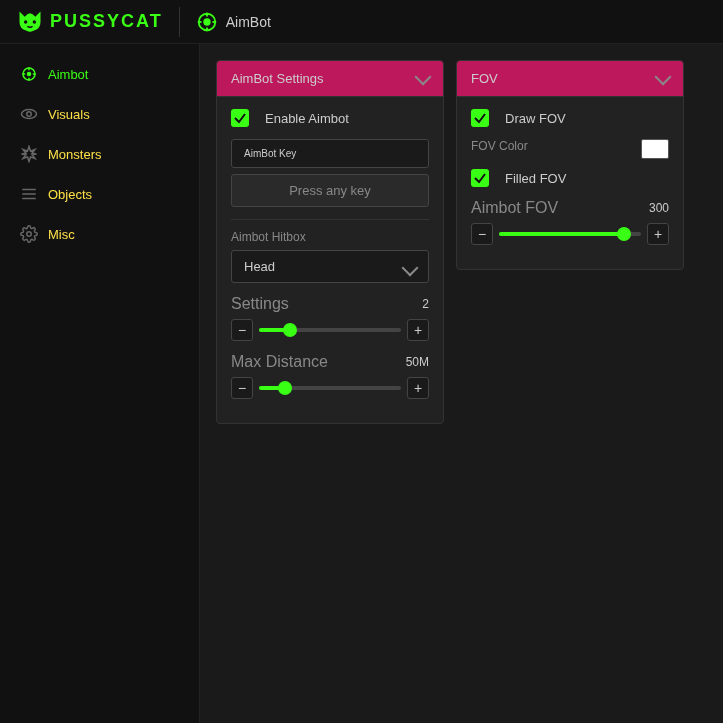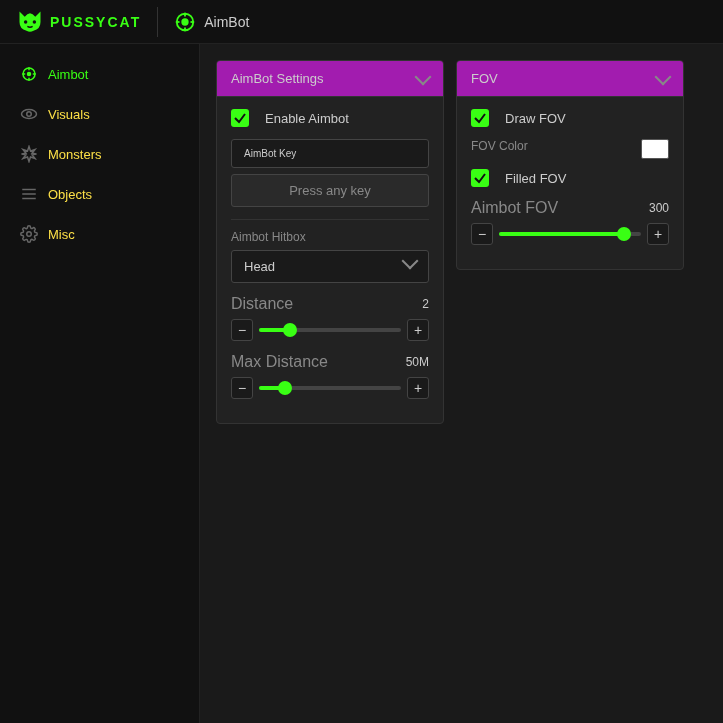--- a/index.html
+++ b/index.html
@@ -21,21 +21,21 @@
       height: 44px;
       padding: 0 16px;
       border-bottom: 1px solid #222;
     }
     .topbar-logo {
       display: flex;
       align-items: center;
       gap: 6px;
       color: #39ff14;
       font-weight: bold;
-      font-size: 14px;
+      font-size: 18px;
       letter-spacing: 2px;
     }
     .logo-icon {
       width: 28px;
       height: 28px;
     }
     .topbar-divider {
       width: 1px;
       height: 30px;
       background: #333;
@@ -116,21 +116,21 @@
 
     .panel-right {
       width: 228px;
       flex-shrink: 0;
     }
 
     .panel-header {
       display: flex;
       align-items: center;
       justify-content: space-between;
-      background: #a21caf;
+      background: #be185d;
       padding: 10px 14px;
       border-bottom: 1px solid #333;
       font-size: 13px;
       color: #ccc;
     }
 
     .panel-body {
       padding: 12px 14px;
     }
 
@@ -195,21 +195,21 @@
     }
 
     
     .dropdown-label {
       color: #888;
       font-size: 12px;
       margin-bottom: 6px;
     }
     .dropdown-select {
       display: flex;
-      align-items: flex-start;
+      align-items: flex-end;
       justify-content: space-between;
       background: #1a1a1a;
       border: 1px solid #444;
       border-radius: 3px;
       padding: 8px 12px;
       color: #ccc;
       font-size: 13px;
       cursor: pointer;
       margin-bottom: 12px;
     }
@@ -418,21 +418,21 @@
         <div>
           <div class="dropdown-label">Aimbot Hitbox</div>
           <div class="dropdown-select">
             <span>Head</span>
             <div class="chevron-down"></div>
           </div>
         </div>
 
         <div class="slider-section">
           <div class="slider-header">
-            <span class="slider-label">Distance</span>
+            <span class="slider-label">Settings</span>
             <span class="slider-value">2</span>
           </div>
           <div class="slider-controls">
             <div class="slider-btn">−</div>
             <div class="slider-track-container">
               <div class="slider-track">
                 <div class="slider-fill" style="width: 22%;"></div>
                 <div class="slider-thumb" style="left: 22%;"></div>
               </div>
             </div>

